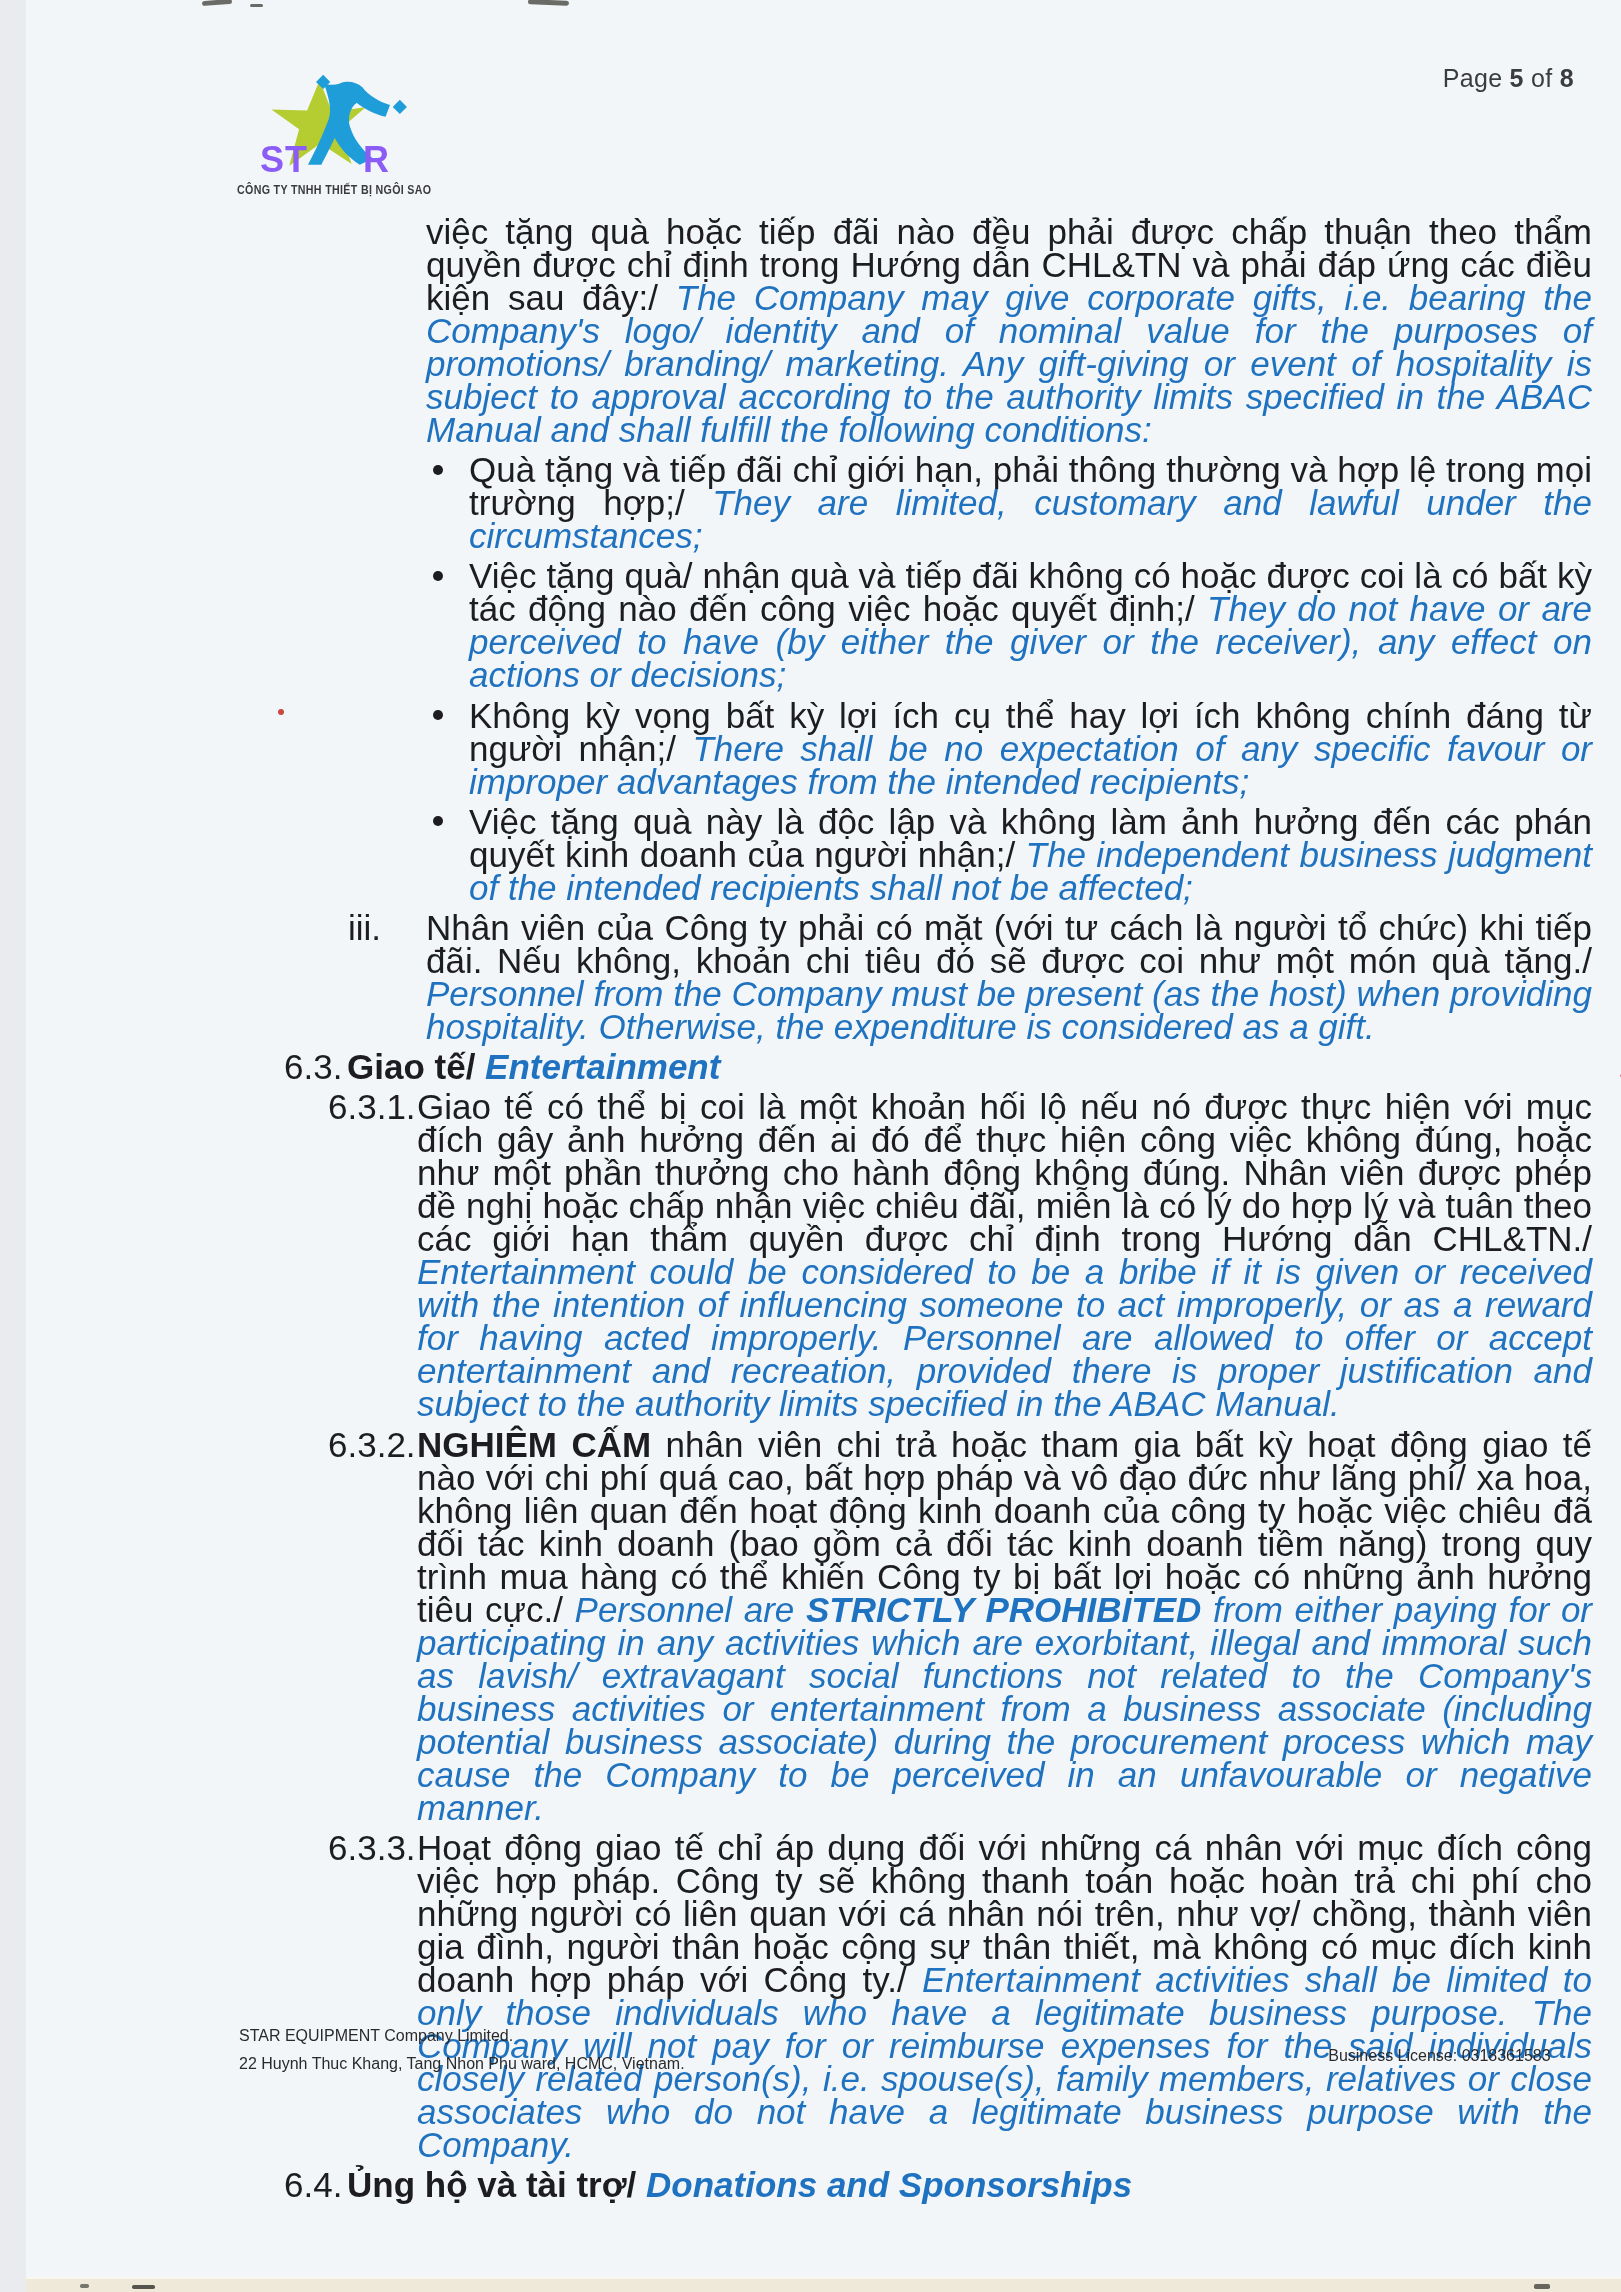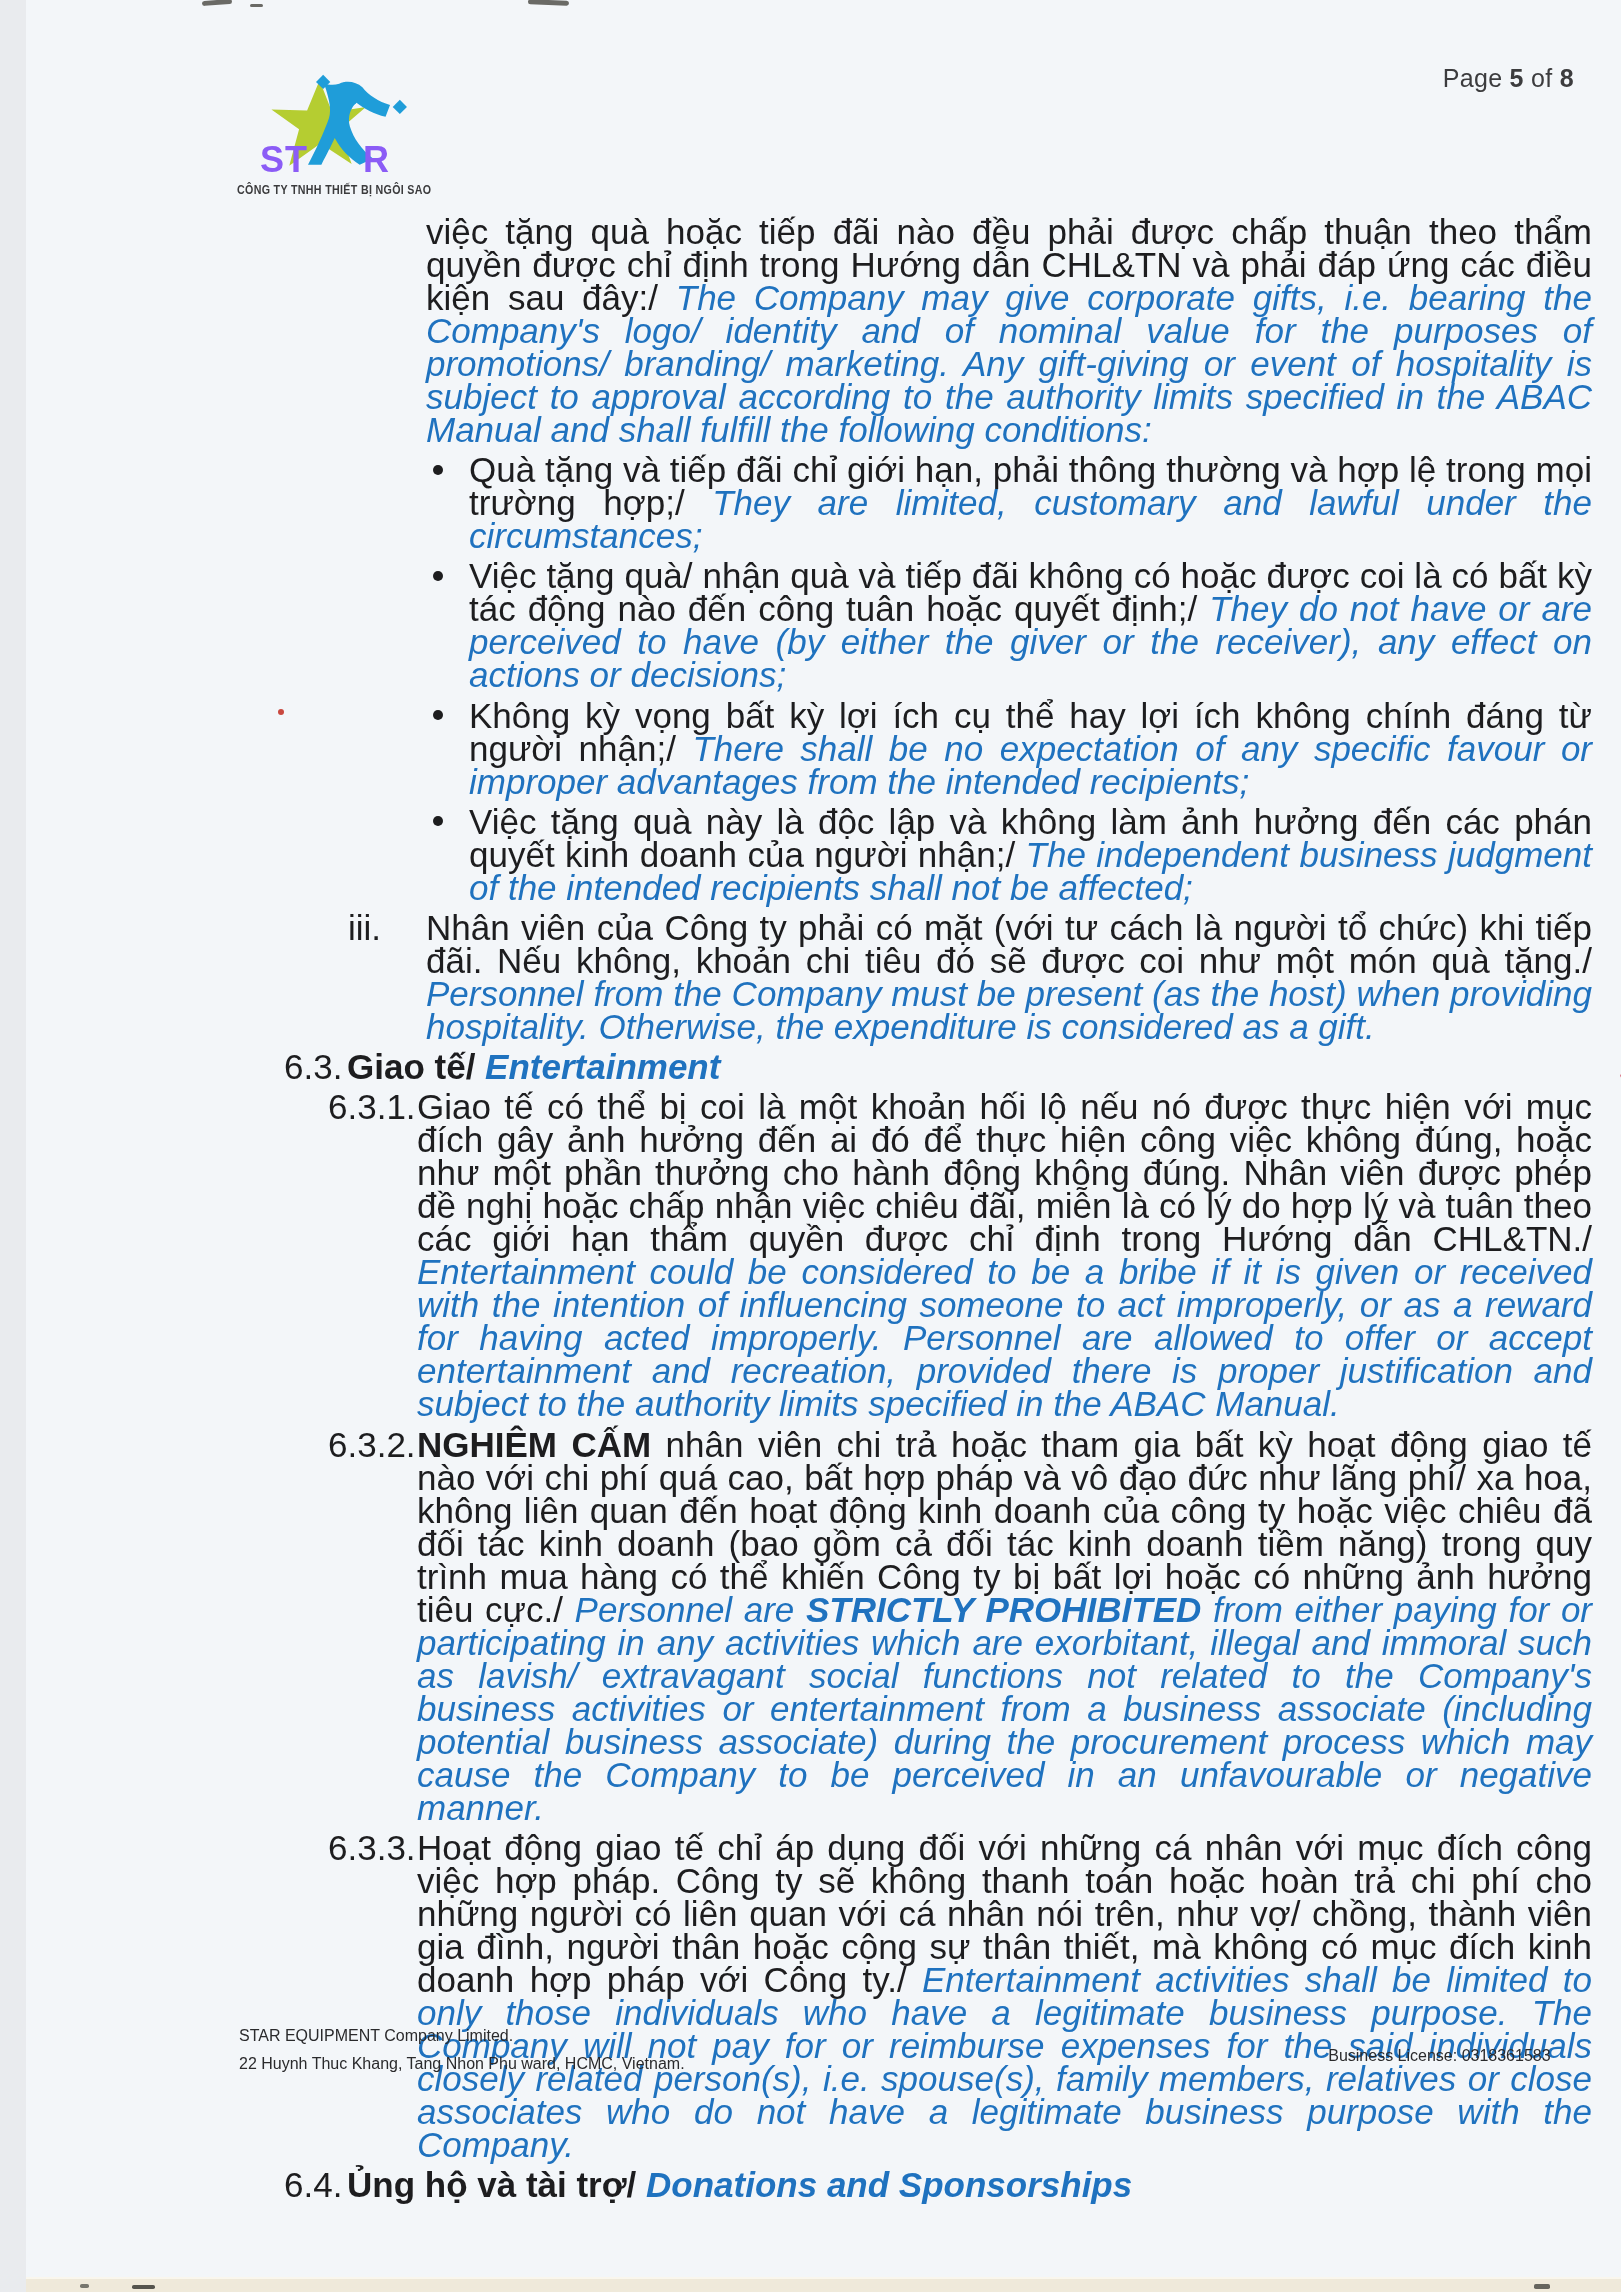--- a/index.html
+++ b/index.html
@@ -115,21 +115,21 @@
     <span class="logo-r">R</span>
     <div class="logo-name">CÔNG TY TNHH THIẾT BỊ NGÔI SAO</div>
   </div>
 
   <div class="content">
 
     <div class="intro"><span class="seg seg-vn">việc tặng quà hoặc tiếp đãi nào đều phải được chấp thuận theo thẩm quyền được chỉ định trong Hướng dẫn CHL&amp;TN và phải đáp ứng các điều kiện sau đây:/ </span><span class="seg seg-en">The Company may give corporate gifts, i.e. bearing the Company's logo/ identity and of nominal value for the purposes of promotions/ branding/ marketing. Any gift-giving or event of hospitality is subject to approval according to the authority limits specified in the ABAC Manual and shall fulfill the following conditions:</span></div>
 
     <ul class="bullets">
         <li><span class="dot"></span><span><span class="seg seg-vn">Quà tặng và tiếp đãi chỉ giới hạn, phải thông thường và hợp lệ trong mọi trường hợp;/ </span><span class="seg seg-en">They are limited, customary and lawful under the circumstances;</span></span></li>
-        <li><span class="dot"></span><span><span class="seg seg-vn">Việc tặng quà/ nhận quà và tiếp đãi không có hoặc được coi là có bất kỳ tác động nào đến công tuân hoặc quyết định;/ </span><span class="seg seg-en">They do not have or are perceived to have (by either the giver or the receiver), any effect on actions or decisions;</span></span></li>
+        <li><span class="dot"></span><span><span class="seg seg-vn">Việc tặng quà/ nhận quà và tiếp đãi không có hoặc được coi là có bất kỳ tác động nào đến công việc hoặc quyết định;/ </span><span class="seg seg-en">They do not have or are perceived to have (by either the giver or the receiver), any effect on actions or decisions;</span></span></li>
         <li><span class="dot"></span><span><span class="seg seg-vn">Không kỳ vọng bất kỳ lợi ích cụ thể hay lợi ích không chính đáng từ người nhận;/ </span><span class="seg seg-en">There shall be no expectation of any specific favour or improper advantages from the intended recipients;</span></span></li>
         <li><span class="dot"></span><span><span class="seg seg-vn">Việc tặng quà này là độc lập và không làm ảnh hưởng đến các phán quyết kinh doanh của người nhận;/ </span><span class="seg seg-en">The independent business judgment of the intended recipients shall not be affected;</span></span></li>
       </ul>
 
     <div class="item-iii">
       <span class="roman">iii.</span>
       <div class="body"><span class="seg seg-vn">Nhân viên của Công ty phải có mặt (với tư cách là người tổ chức) khi tiếp đãi. Nếu không, khoản chi tiêu đó sẽ được coi như một món quà tặng./ </span><span class="seg seg-en">Personnel from the Company must be present (as the host) when providing hospitality. Otherwise, the expenditure is considered as a gift.</span></div>
     </div>
 
     <div class="heading">

